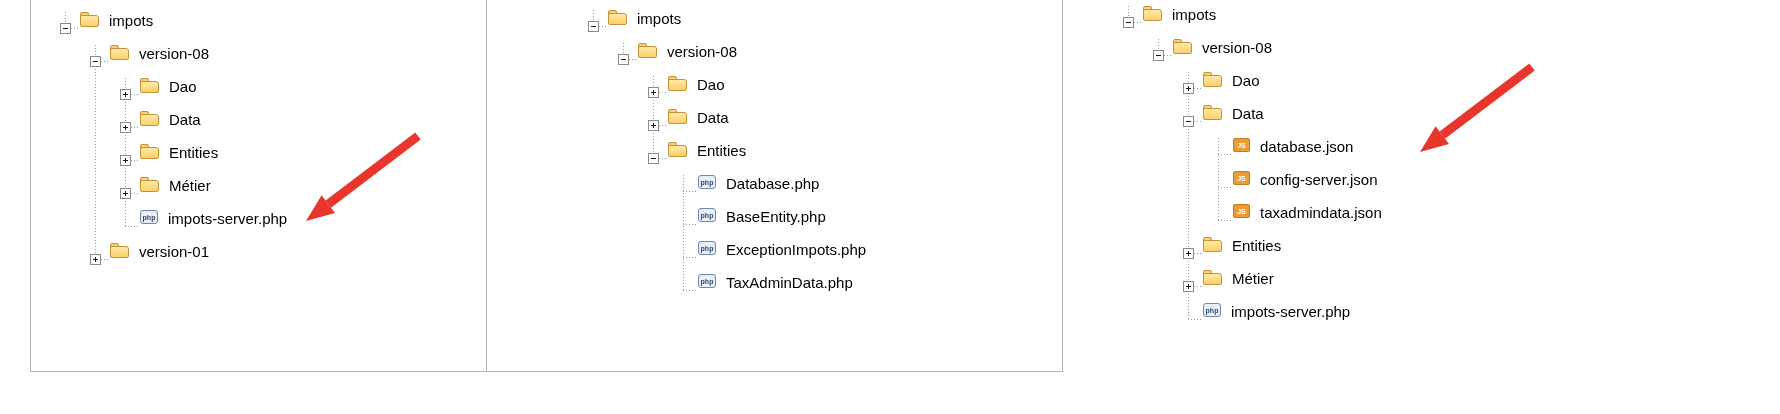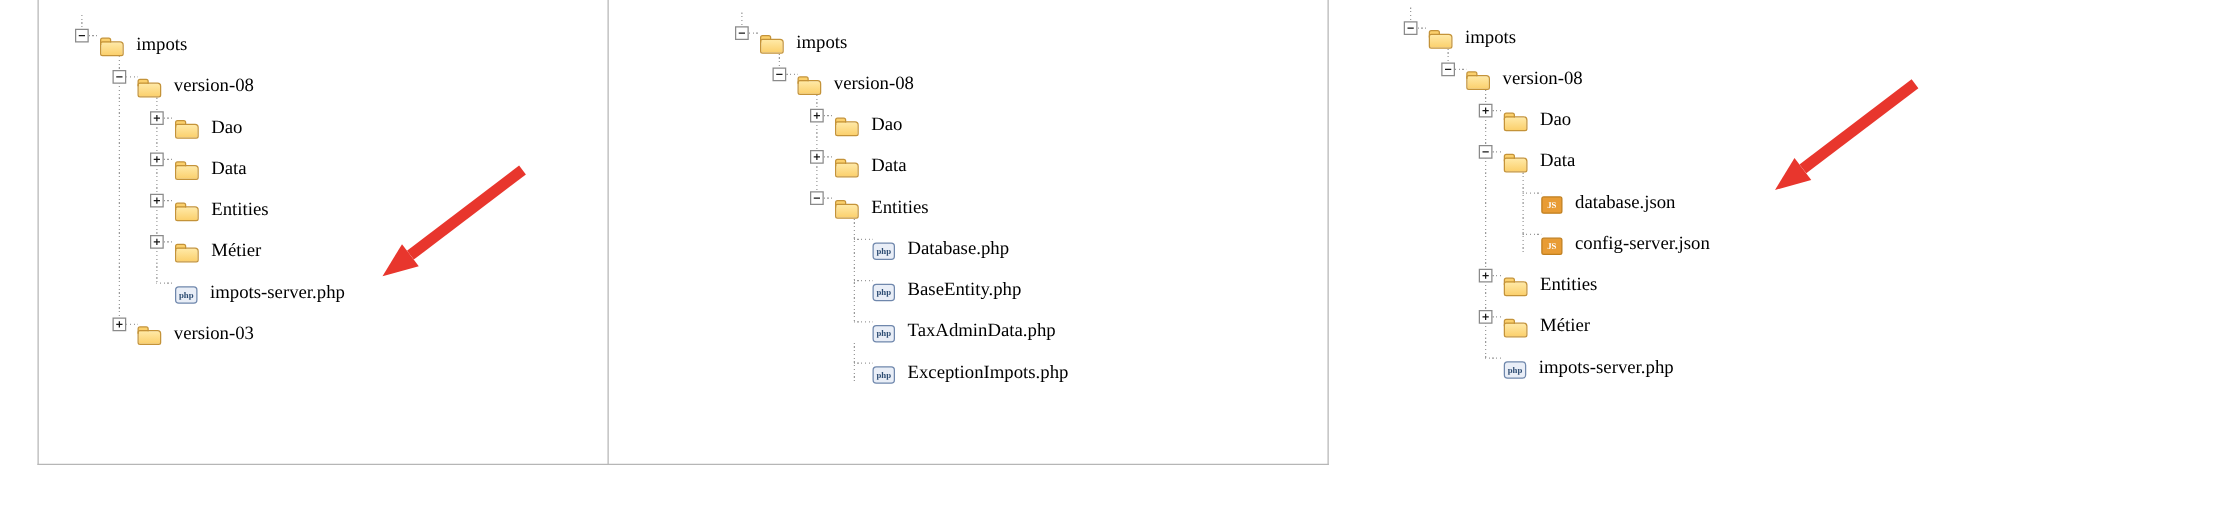--- a/index.html
+++ b/index.html
@@ -11,21 +11,21 @@
   .canvas { position:absolute; inset:0; background:#fff; }
 
   
   .border-line { position:absolute; background:#b6b6b6; }
   .v { width:1px; }
   .h { height:1px; }
 
   
   .tree-panel { position:absolute; white-space:nowrap; }
 
-  .tree-row { display:flex; align-items:flex-end; height:33px;font-family:Liberation Serif, serif; }
+  .tree-row { display:flex; align-items:flex-start; height:33px; }
 
   .guide, .connector { flex:0 0 30px; width:30px; height:33px; position:relative; }
   .guide.line::before {
     content:""; position:absolute; left:15px; top:0; height:33px; width:1px;
     background:repeating-linear-gradient(to bottom, var(--tree-line) 0 1px, transparent 1px 3px);
   }
   .connector::before {
     content:""; position:absolute; left:15px; top:0; width:1px; height:33px;
     background:repeating-linear-gradient(to bottom, var(--tree-line) 0 1px, transparent 1px 3px);
   }
@@ -183,21 +183,21 @@
         <span class="connector last">
           <span class="toggle">
             <span class="t-h"></span>
             <span class="t-v"></span>
           </span>
         </span>
         <span class="icon icon-folder">
           <span class="tab"></span>
           <span class="fbody"></span>
         </span>
-        <span class="label">version-03</span>
+        <span class="label">version-01</span>
       </div>
     </div>
   <div class="tree-panel" id="panel-1" style="left:578px; top:10px;">
       <div class="tree-row">
         <span class="connector last">
           <span class="toggle">
             <span class="t-h"></span>
           </span>
         </span>
         <span class="icon icon-folder">
@@ -276,31 +276,31 @@
         <span class="guide"></span>
         <span class="guide"></span>
         <span class="connector"></span>
         <span class="icon icon-php">php</span>
         <span class="label">BaseEntity.php</span>
       </div>
       <div class="tree-row">
         <span class="guide"></span>
         <span class="guide"></span>
         <span class="guide"></span>
+        <span class="connector"></span>
+        <span class="icon icon-php">php</span>
+        <span class="label">ExceptionImpots.php</span>
+      </div>
+      <div class="tree-row">
+        <span class="guide"></span>
+        <span class="guide"></span>
+        <span class="guide"></span>
         <span class="connector last"></span>
         <span class="icon icon-php">php</span>
         <span class="label">TaxAdminData.php</span>
-      </div>
-      <div class="tree-row">
-        <span class="guide"></span>
-        <span class="guide"></span>
-        <span class="guide"></span>
-        <span class="connector"></span>
-        <span class="icon icon-php">php</span>
-        <span class="label">ExceptionImpots.php</span>
       </div>
     </div>
   <div class="tree-panel" id="panel-2" style="left:1113px; top:6px;">
       <div class="tree-row">
         <span class="connector last">
           <span class="toggle">
             <span class="t-h"></span>
           </span>
         </span>
         <span class="icon icon-folder">
@@ -359,20 +359,28 @@
         <span class="icon icon-json">JS</span>
         <span class="label">database.json</span>
       </div>
       <div class="tree-row">
         <span class="guide"></span>
         <span class="guide"></span>
         <span class="guide line"></span>
         <span class="connector"></span>
         <span class="icon icon-json">JS</span>
         <span class="label">config-server.json</span>
+      </div>
+      <div class="tree-row">
+        <span class="guide"></span>
+        <span class="guide"></span>
+        <span class="guide line"></span>
+        <span class="connector last"></span>
+        <span class="icon icon-json">JS</span>
+        <span class="label">taxadmindata.json</span>
       </div>
       <div class="tree-row">
         <span class="guide"></span>
         <span class="guide"></span>
         <span class="connector">
           <span class="toggle">
             <span class="t-h"></span>
             <span class="t-v"></span>
           </span>
         </span>

